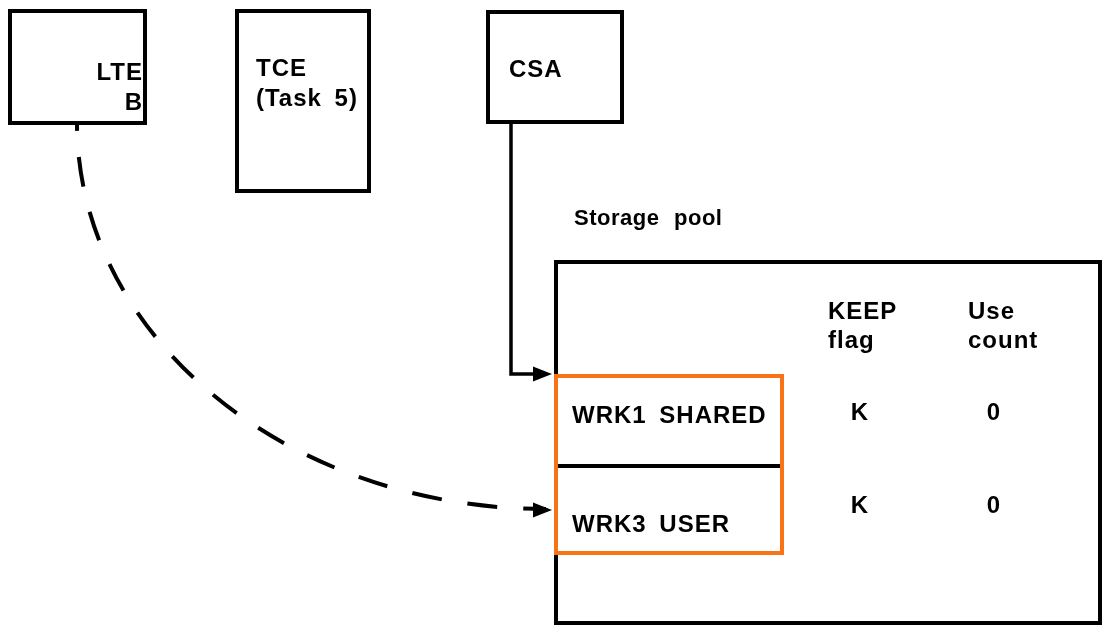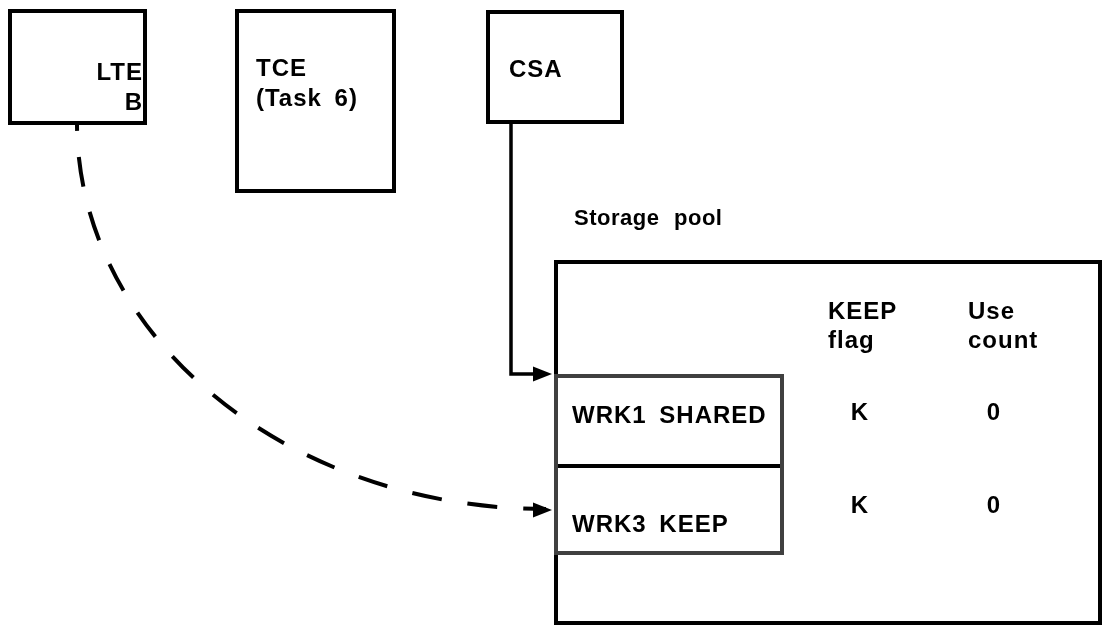--- a/index.html
+++ b/index.html
@@ -12,30 +12,30 @@
   }
   svg.connectors { position:absolute; left:0; top:0; pointer-events:none; }
   .box {
     position:absolute; border:4px solid #000; background:transparent;
   }
   .lbl {
     font-size:24px; font-weight:bold; line-height:30px;
     letter-spacing:1px; word-spacing:5px; white-space:nowrap;
   }
   #box-lte { left:8px;  top:9px;  width:139px; height:116px; text-align:right; padding-top:44px; }
-  #box-tce { left:235px; top:9px; width:161px; height:184px; padding:40px 0 0 17px; }
+  #box-tce { left:235px; top:9px; width:136px; height:184px; padding:40px 0 0 17px; }
   #box-csa { left:486px; top:10px; width:138px; height:114px; padding:40px 0 4px 19px; }
 
   #pool-title {
     position:absolute; left:574px; top:197px;
     font-size:22px; font-weight:bold; line-height:42px;
     letter-spacing:0.5px; word-spacing:8px; white-space:nowrap;
   }
   #pool-box { left:554px; top:260px; width:548px; height:365px; }
-  #pool-rows { left:554px; top:374px; width:230px; height:181px; position:absolute; border:4px solid #404040; }
+  #pool-rows { left:554px; top:374px; width:230px; height:181px; position:absolute; border:4px solid #f97316; }
   #row-divider { position:absolute; left:0; right:0; top:86px; height:4px; background:#000; }
   .row-label { position:absolute; left:14px; }
   #row1-label { top:22px; }
   #row2-label { top:131px; }
 
   .col-header {
     position:absolute; font-size:24px; font-weight:bold;
     line-height:29px; letter-spacing:1px; white-space:nowrap;
   }
   #keep-header { left:828px; top:296px; }
@@ -64,21 +64,21 @@
     <polygon points="552,510 533,502.5 533,517.5" fill="#000"></polygon>
   </svg>
 
   <div class="box" id="box-lte">
     <div class="lbl">LTE</div>
     <div class="lbl">B</div>
   </div>
 
   <div class="box" id="box-tce">
     <div class="lbl">TCE</div>
-    <div class="lbl">(Task 6)</div>
+    <div class="lbl">(Task 5)</div>
   </div>
 
   <div class="box" id="box-csa">
     <div class="lbl">CSA</div>
   </div>
 
   <div id="pool-title">Storage pool</div>
   <div class="box" id="pool-box"></div>
 
   <div class="col-header" id="keep-header">
@@ -86,21 +86,21 @@
     <div>flag</div>
   </div>
   <div class="col-header" id="use-header">
     <div>Use</div>
     <div>count</div>
   </div>
 
   <div id="pool-rows">
     <div id="row-divider"></div>
     <div class="lbl row-label" id="row1-label">WRK1 SHARED</div>
-    <div class="lbl row-label" id="row2-label">WRK3 KEEP</div>
+    <div class="lbl row-label" id="row2-label">WRK3 USER</div>
   </div>
 
   <div class="cell-value" id="val-k1">K</div>
   <div class="cell-value" id="val-u1">0</div>
   <div class="cell-value" id="val-k2">K</div>
   <div class="cell-value" id="val-u2">0</div>
 
 </div>
 
 </body></html>

